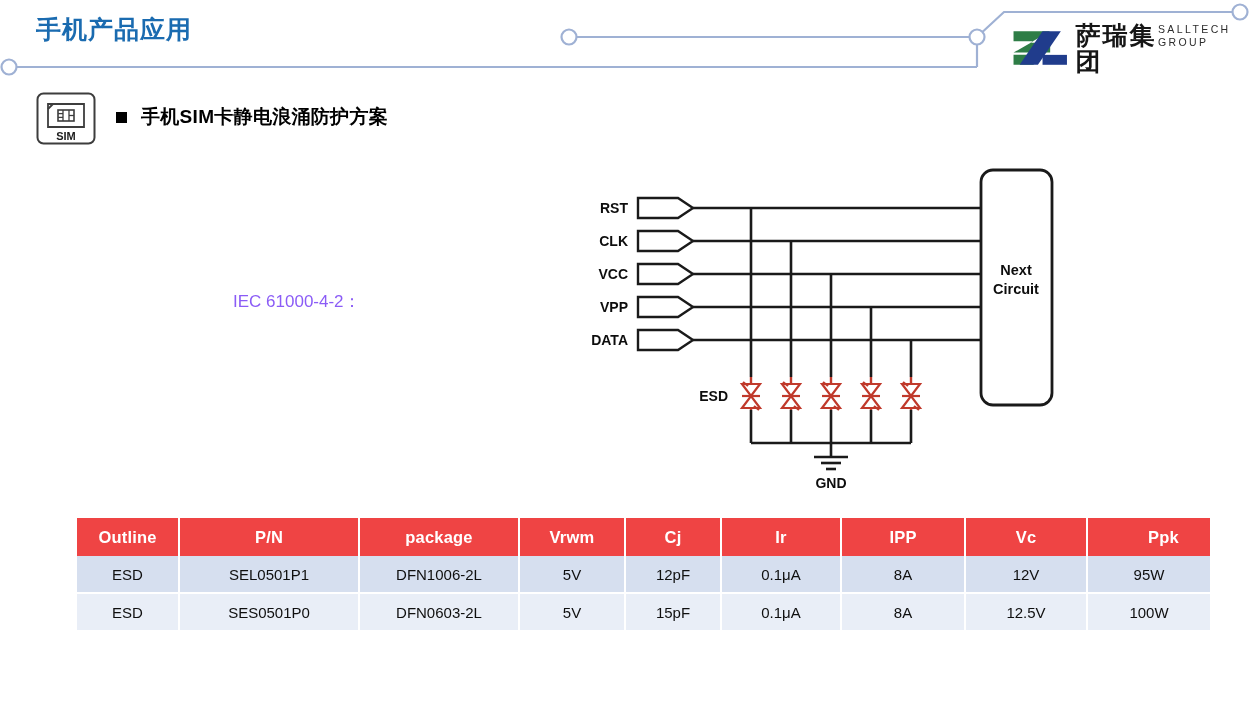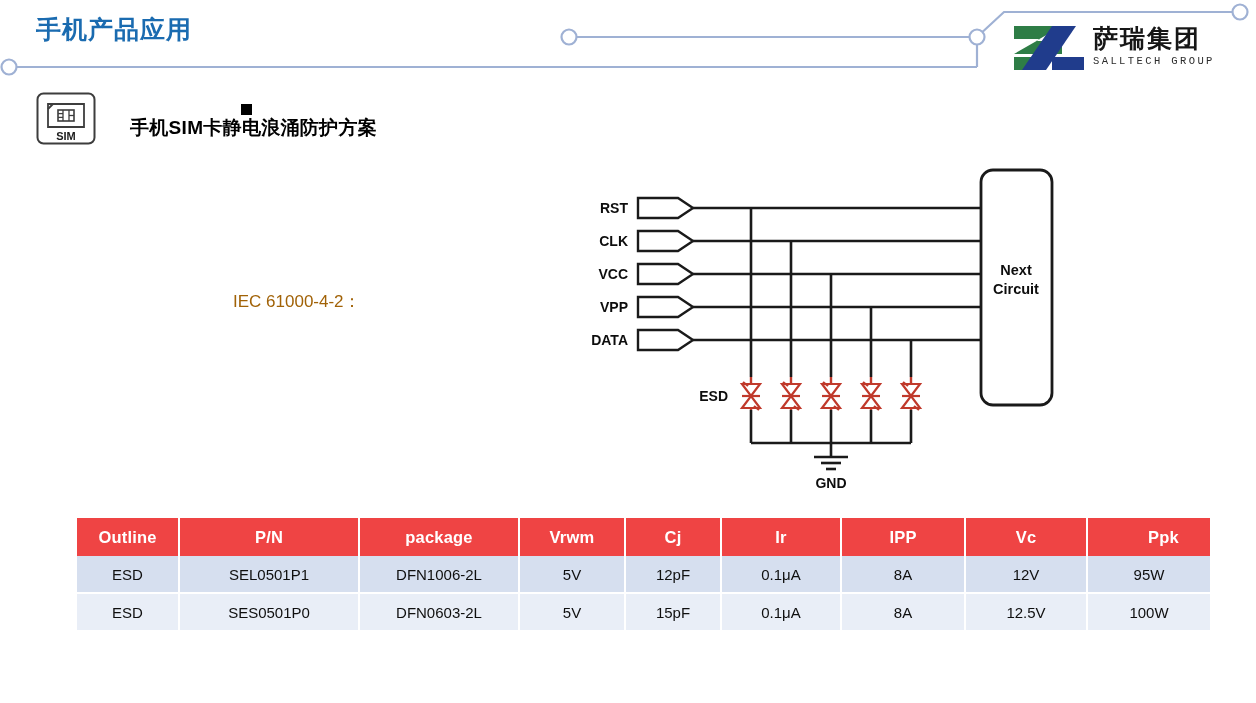--- a/index.html
+++ b/index.html
@@ -15,37 +15,37 @@
   #page-title {
     position: absolute; left: 36px; top: 13px;
     font-size: 25px; font-weight: bold; color: #1A6BB0;
     letter-spacing: 1px; white-space: nowrap;
   }
   #header-deco { position: absolute; left: 0; top: 0; width: 1256px; height: 90px; }
 
   
   #logo-block { position: absolute; left: 1012px; top: 22px; height: 52px; display: flex; align-items: center; }
   #logo-mark { width: 74px; height: 48px; }
-  #logo-text { margin-left: 7px; display: flex; flex-direction: column; justify-content: center; font-family: Liberation Mono, monospace; }
+  #logo-text { margin-left: 7px; display: flex; flex-direction: row; justify-content: center; }
   #logo-cn { font-size: 25px; font-weight: bold; color: #161616; letter-spacing: 2px; line-height: 1.04; }
   #logo-en { font-size: 10.5px; color: #2c2c2c; letter-spacing: 2.4px; line-height: 1.2; margin-top: 1px; }
 
   
   #sim-icon { position: absolute; left: 36px; top: 92px; width: 60px; height: 53px; }
 
   
   #section-heading {
     position: absolute; left: 116px; top: 104px;
-    display: flex; align-items: center; white-space: nowrap; flex-direction: column;
+    display: flex; align-items: center; white-space: nowrap;
   }
   #heading-bullet { width: 11px; height: 11px; background: #000; display: inline-block; }
   #heading-text { font-size: 19px; font-weight: bold; color: #000; margin-left: 14px; letter-spacing: .3px; }
 
   
-  #iec-note { position: absolute; left: 233px; top: 289px; font-size: 17px; color: #a16207; line-height: 1.55; white-space: nowrap; }
+  #iec-note { position: absolute; left: 233px; top: 289px; font-size: 17px; color: #8b5cf6; line-height: 1.55; white-space: nowrap; }
 
   
   #circuit { position: absolute; left: 560px; top: 160px; width: 520px; height: 345px; }
 
   
   #spec-table { position: absolute; left: 77px; top: 518px; width: 1133px; border-collapse: collapse; table-layout: fixed; }
   #spec-table th {
     background: #ef4444; color: #ffffff; font-size: 16.5px; font-weight: bold;
     height: 38px; text-align: center; border-right: 2px solid #ffffff; letter-spacing: .2px;
   }

